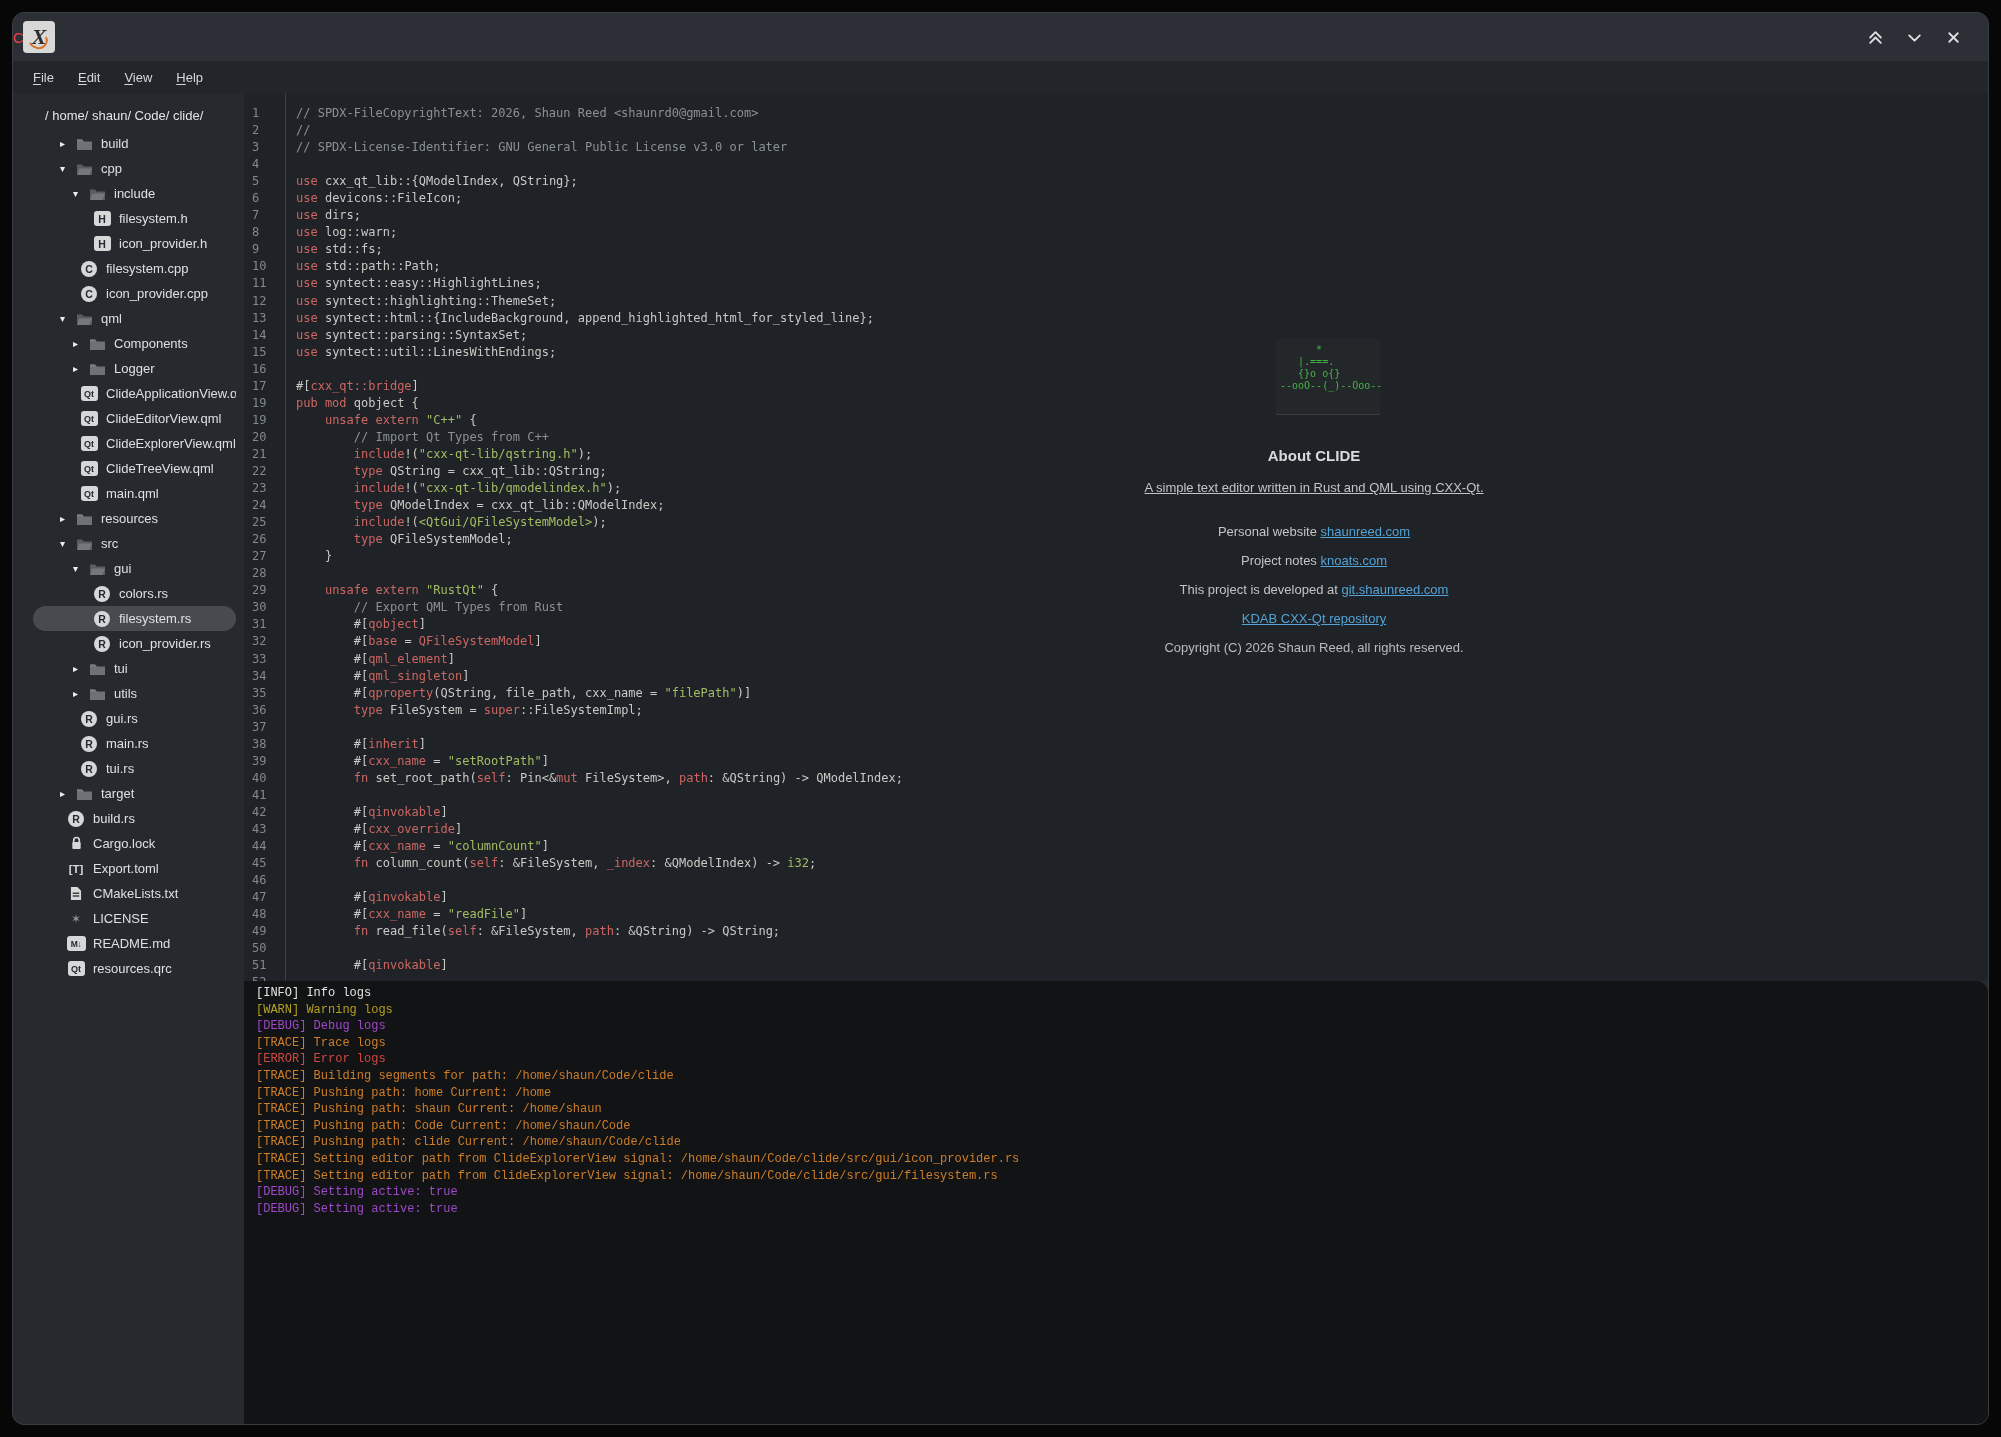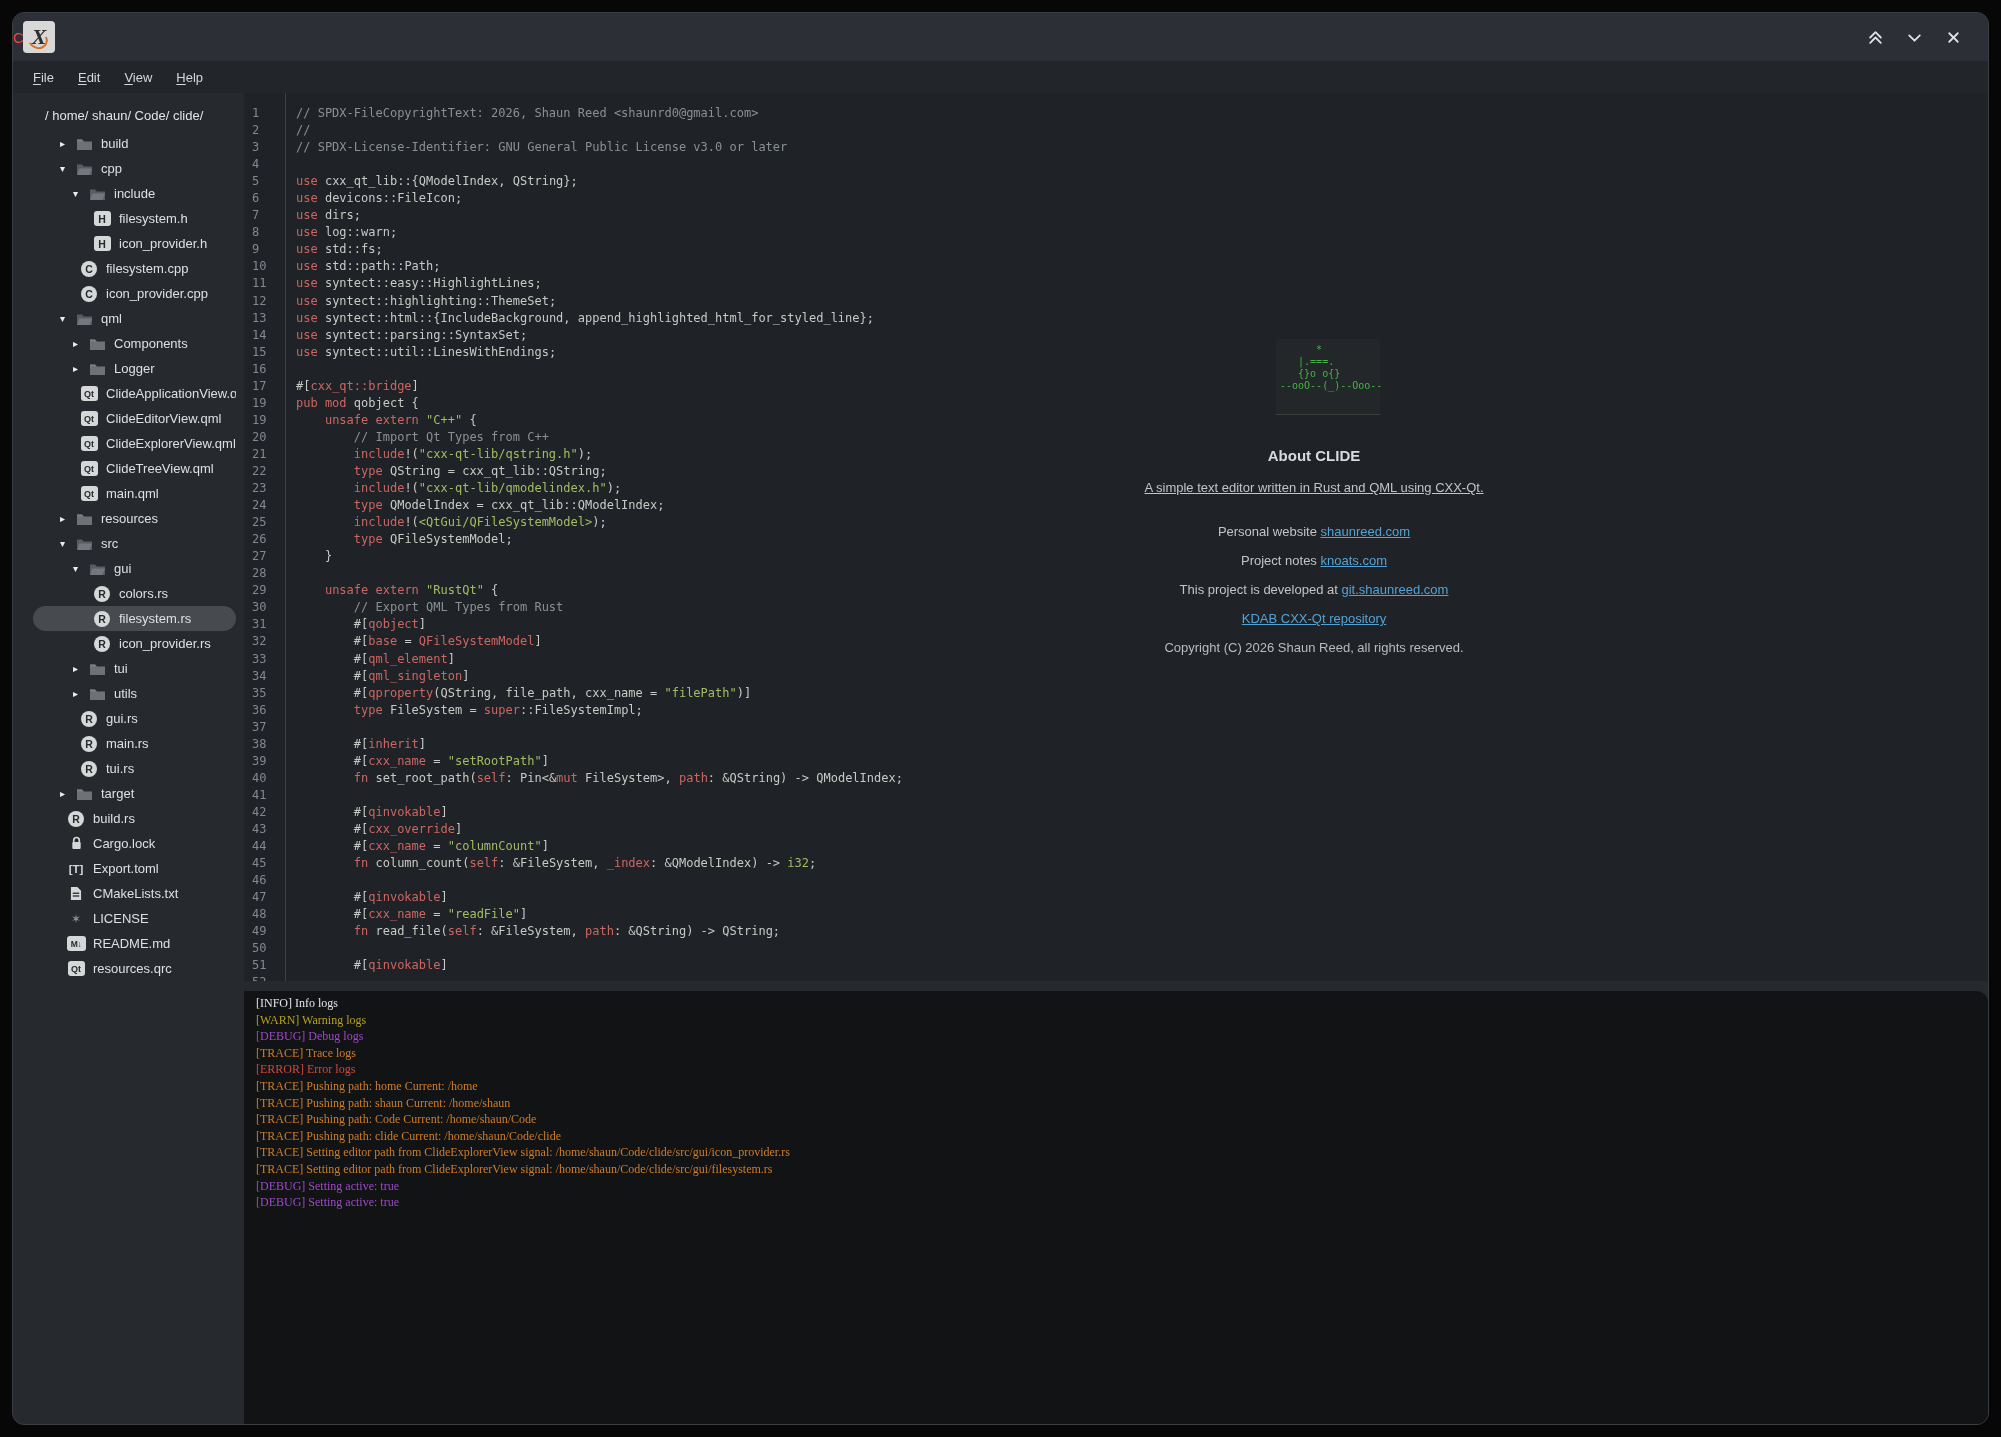--- a/index.html
+++ b/index.html
@@ -71,22 +71,22 @@
            color: #c2c4c6; font-size: 13px; }
   .ascii-box { width: 104px; height: 76px; margin: 0 auto 32px auto; transform: translateX(14px);
                background: #23272a; border-bottom: 1px solid #3a3f3b; padding: 5px 0 0 4px; text-align: left; }
   .ascii-box pre { margin: 0; font-family: "DejaVu Sans Mono", monospace; font-size: 10px; line-height: 12px; color: #44b544; }
   .about-title { font-size: 15px; font-weight: bold; color: #d8dadc; margin-bottom: 16px; }
   .about-desc { margin-bottom: 29px; text-decoration: underline; }
   .alink-line { margin-bottom: 14px; }
   .alink { color: #54a3d6; text-decoration: underline; cursor: pointer; }
   .about-copy { color: #b9bbbd; }
   
-  .logpanel { flex: 1; margin-top: 10px; background: #121315; border-radius: 0 12px 0 0;
-              padding: 4px 0 0 12px; font-family: Liberation Serif, serif; font-size: 12px;
+  .logpanel { flex: 1; margin-top: 0; background: #121315; border-radius: 0 12px 0 0;
+              padding: 4px 0 0 12px; font-family: Liberation Mono, monospace; font-size: 12px;
               line-height: 16.6px; overflow: hidden; }
   .log-line { white-space: pre; }
 </style>
 </head>
 <body>
 
 <div class="window">
 
   <div class="titlebar">
     <div class="app-icon">X</div>
@@ -484,20 +484,21 @@
           <div class="about-copy">Copyright (C) 2026 Shaun Reed, all rights reserved.</div>
         </div>
       </div>
 
       <div class="logpanel" id="logs">
           <div class="log-line" style="color: rgb(228, 228, 226);">[INFO] Info logs</div>
           <div class="log-line" style="color: rgb(179, 160, 31);">[WARN] Warning logs</div>
           <div class="log-line" style="color: rgb(158, 73, 200);">[DEBUG] Debug logs</div>
           <div class="log-line" style="color: rgb(207, 126, 40);">[TRACE] Trace logs</div>
           <div class="log-line" style="color: rgb(209, 72, 64);">[ERROR] Error logs</div>
+          <div class="log-line" style="color: rgb(207, 126, 40);">[TRACE] Building segments for path: /home/shaun/Code/clide</div>
           <div class="log-line" style="color: rgb(207, 126, 40);">[TRACE] Pushing path: home Current: /home</div>
           <div class="log-line" style="color: rgb(207, 126, 40);">[TRACE] Pushing path: shaun Current: /home/shaun</div>
           <div class="log-line" style="color: rgb(207, 126, 40);">[TRACE] Pushing path: Code Current: /home/shaun/Code</div>
           <div class="log-line" style="color: rgb(207, 126, 40);">[TRACE] Pushing path: clide Current: /home/shaun/Code/clide</div>
           <div class="log-line" style="color: rgb(207, 126, 40);">[TRACE] Setting editor path from ClideExplorerView signal: /home/shaun/Code/clide/src/gui/icon_provider.rs</div>
           <div class="log-line" style="color: rgb(207, 126, 40);">[TRACE] Setting editor path from ClideExplorerView signal: /home/shaun/Code/clide/src/gui/filesystem.rs</div>
           <div class="log-line" style="color: rgb(158, 73, 200);">[DEBUG] Setting active: true</div>
           <div class="log-line" style="color: rgb(158, 73, 200);">[DEBUG] Setting active: true</div>
         </div>
     </div>

